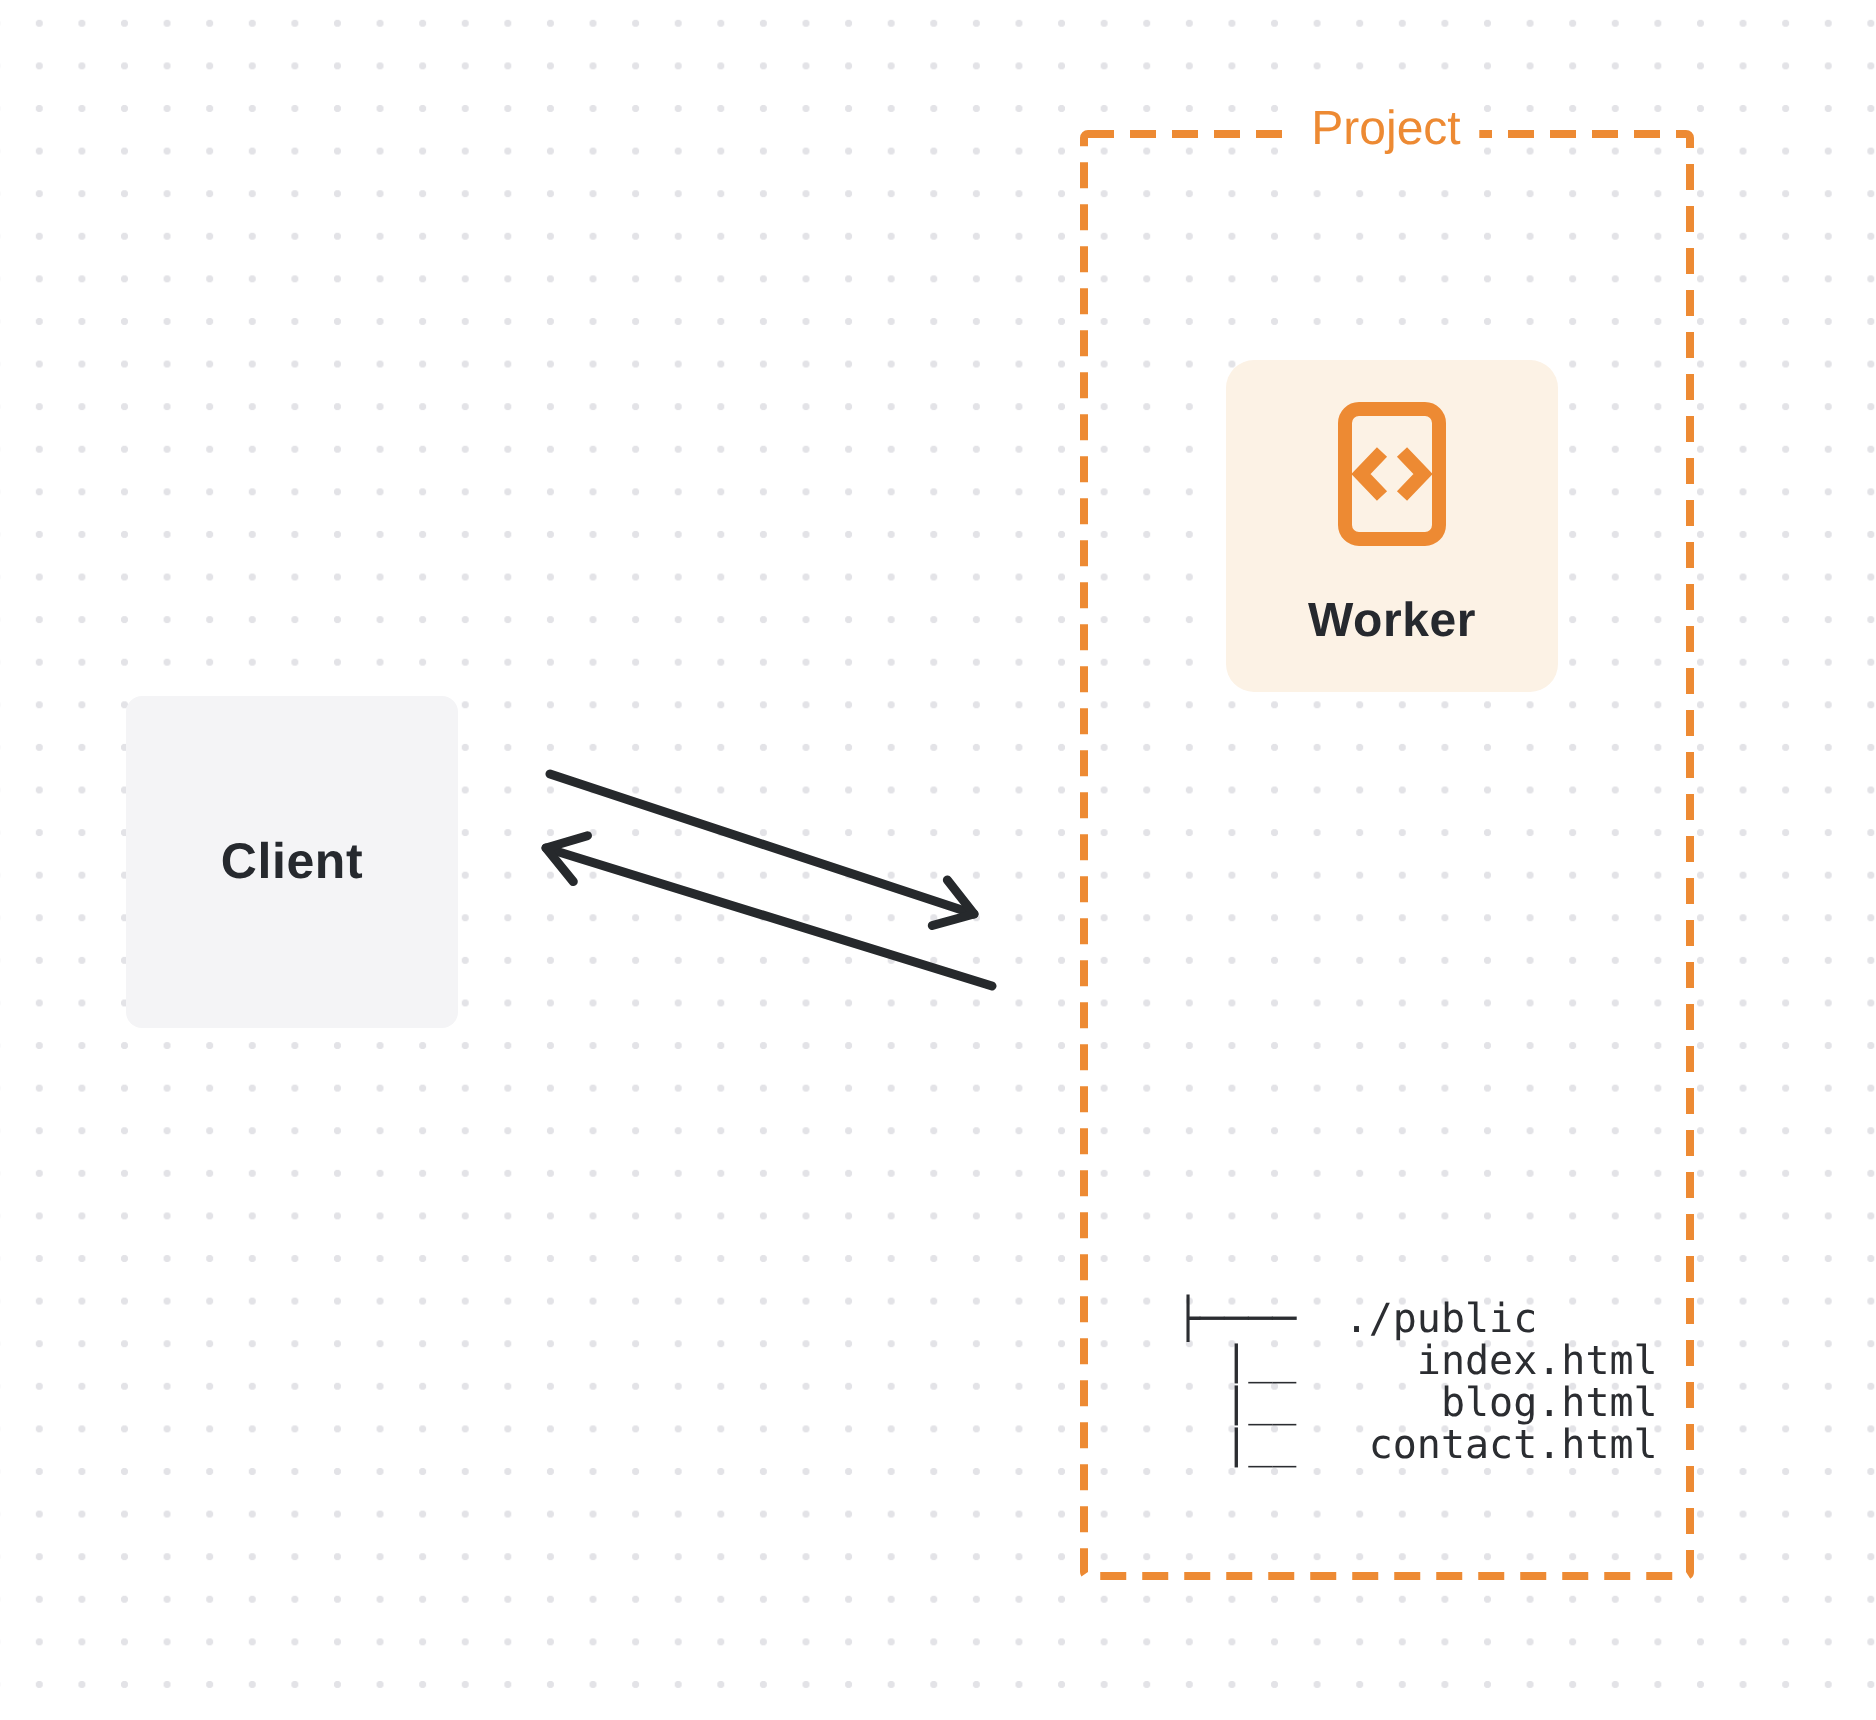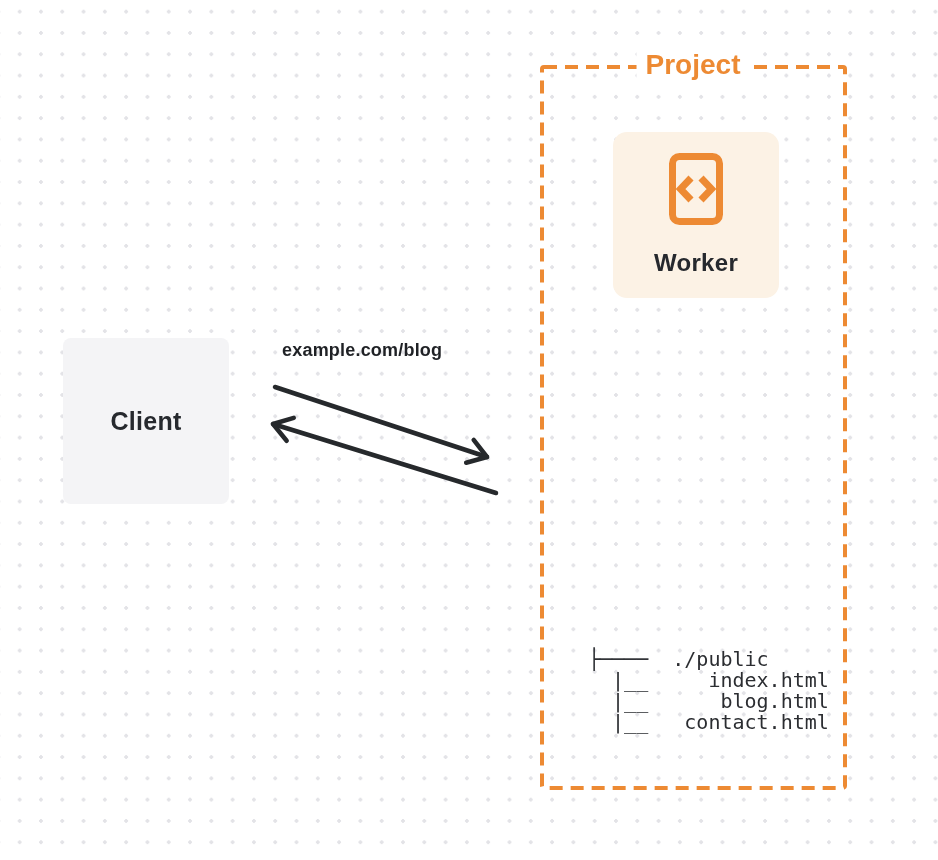--- a/index.html
+++ b/index.html
@@ -13,21 +13,21 @@
     overflow: hidden;
     background-color: #ffffff;
     background-image: radial-gradient(circle, #E3E3E7 1.7px, rgba(255,255,255,0) 1.9px);
     background-size: 21.3px 21.3px;
     background-position: 9px 1px;
   }
 
   
   .client-box {
     position: absolute;
-    left: 63px; top: 338px;
+    left: 63px; top: 348px;
     width: 166px; height: 166px;
     background: #F4F4F6;
     border-radius: 8px;
     display: flex; align-items: center; justify-content: center;
   }
   .client-box .label {
     font-size: 25px; font-weight: 700; color: #26292E; letter-spacing: 0.3px;
   }
 
   
@@ -40,36 +40,37 @@
   
   .arrows-svg { position: absolute; left: 250px; top: 360px; }
 
   
   .project-border-svg { position: absolute; left: 539px; top: 64px; }
 
   .project-label {
     position: absolute;
     left: 693px; top: 51px;
     transform: translateX(-50%);
-    font-size: 28px; font-weight: 700;
+    font-size: 24px; font-weight: 400;
     color: #ED8A33;
     background: #ffffff;
     padding: 0 9px;
     line-height: 28px;
     white-space: nowrap;
   }
 
   
   .card {
     position: absolute;
     background: #FCF2E5;
     border-radius: 14px;
     display: flex; flex-direction: column;
     align-items: center; justify-content: center;
     gap: 24px;
+    margin-top: 48px;
   }
   .card.worker { left: 613px; top: 132px; width: 166px; height: 166px; }
   .card.assets { left: 607px; top: 478px; width: 169px; height: 167px; }
   .card .card-label {
     font-size: 24px; font-weight: 700; color: #26292E; letter-spacing: 0.3px;
   }
 
   
   .file-tree {
     position: absolute;
@@ -83,21 +84,20 @@
 </style>
 </head>
 <body>
 
 <div class="canvas">
 
   <div class="client-box">
     <span class="label">Client</span>
   </div>
 
-  <div class="request-label">example.com/blog</div>
 
   <svg class="arrows-svg" width="280" height="150" viewBox="0 0 280 150" xmlns="http://www.w3.org/2000/svg">
     <defs>
       <marker id="ah" markerUnits="userSpaceOnUse" markerWidth="36" markerHeight="36" viewBox="0 0 36 36" refX="28" refY="18" orient="auto">
         <path d="M10 6 L28 18 L10 30" fill="none" stroke="#26292C" stroke-width="4.5" stroke-linecap="round" stroke-linejoin="round"></path>
       </marker>
     </defs>
     <line x1="25" y1="27" x2="237" y2="97" stroke="#26292C" stroke-width="4.5" stroke-linecap="round" marker-end="url(#ah)"></line>
     <line x1="246" y1="133" x2="23" y2="64" stroke="#26292C" stroke-width="4.5" stroke-linecap="round" marker-end="url(#ah)"></line>
   </svg>

